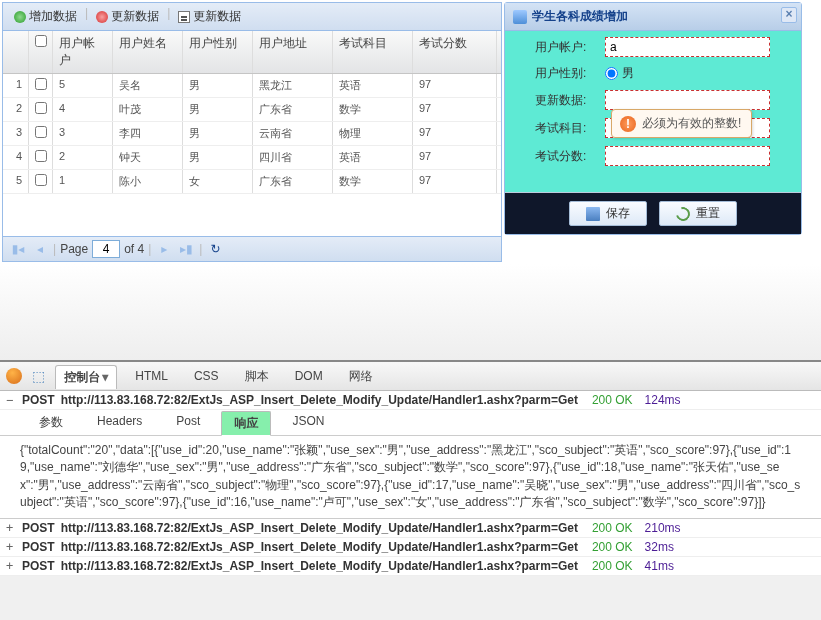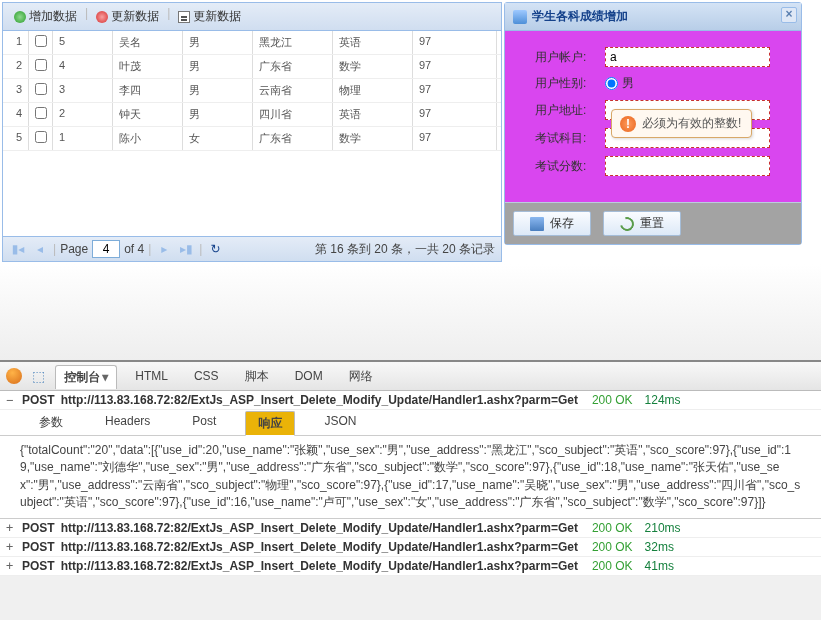--- a/index.html
+++ b/index.html
@@ -30,27 +30,27 @@
 .pager .pbtn { width: 18px; height: 18px; display: inline-flex; align-items: center; justify-content: center; cursor: pointer; color: #99bce8; }
 .pager .active { color: #15428b; }
 .page-input { width: 28px; height: 18px; text-align: center; border: 1px solid #7eadd9; }
 .pager .status { margin-left: auto; color: #444; }
 
 
 .form-win { position: absolute; left: 504px; top: 2px; width: 298px; border: 1px solid #99bce8; background: #dfe8f6; border-radius: 3px; }
 .fw-title { background: linear-gradient(#d4e3f5, #b8cee8); padding: 5px 8px; display: flex; align-items: center; gap: 5px; color: #15428b; font-weight: bold; border-bottom: 1px solid #99bce8; position: relative; }
 .fw-close { position: absolute; right: 4px; top: 4px; width: 16px; height: 16px; border: 1px solid #99bce8; background: #dfe8f6; text-align: center; line-height: 12px; color: #5a7fb0; cursor: pointer; border-radius: 2px; }
 .ic-form { width: 14px; height: 14px; background: linear-gradient(#9ec9ff, #4d8fd8); border-radius: 2px; }
-.fw-body { padding: 16px 14px 18px 30px; background: #d946ef; }
+.fw-body { padding: 6px 14px 18px 30px; background: #5eead4; }
 .frow { display: flex; align-items: center; margin-bottom: 8px; }
 .flabel { width: 70px; color: #333; }
 .finput { width: 165px; height: 20px; border: 1px solid #a56969; background: #fff; padding: 0 4px; }
 .finput.invalid { border: 1px dashed #c83030; }
 .radio-wrap { display: flex; align-items: center; gap: 4px; color: #333; }
-.fw-footer { background: #a3a3a3; padding: 8px; display: flex; justify-content: flex-start; gap: 12px; border-top: 1px solid #bcd; }
+.fw-footer { background: #0f172a; padding: 8px; display: flex; justify-content: center; gap: 12px; border-top: 1px solid #bcd; }
 .fbtn { background: linear-gradient(#fafcff, #dde9f7); border: 1px solid #a5bdd8; padding: 3px 16px; border-radius: 2px; cursor: pointer; display: flex; align-items: center; gap: 6px; color: #333; }
 .ic-save { width: 14px; height: 14px; background: linear-gradient(#8bb8f0, #4a7fc0); border-radius: 1px; }
 .ic-reset { width: 14px; height: 14px; border: 2px solid #5a9c4a; border-radius: 50%; border-left-color: transparent; transform: rotate(30deg); }
 
 
 .tooltip { position: absolute; left: 611px; top: 109px; background: #fff8f0; border: 1px solid #d8a868; border-radius: 4px; padding: 5px 10px 5px 8px; display: flex; align-items: center; gap: 6px; color: #555; box-shadow: 1px 1px 3px rgba(0,0,0,.15); z-index: 10; }
 .ic-err { width: 16px; height: 16px; border-radius: 50%; background: radial-gradient(#ff9a5a, #e8651e); color: #fff; text-align: center; line-height: 16px; font-weight: bold; }
 
 
 .filler { height: 96px; background: linear-gradient(#fff, #eee); }
@@ -65,25 +65,25 @@
 .fb-clear { width: 14px; height: 14px; border-radius: 50%; border: 2px solid #e8a838; position: relative; }
 .fb-clear::after { content: ""; position: absolute; width: 10px; height: 2px; background: #e8a838; top: 4px; left: 0; transform: rotate(-45deg); }
 .fb-sub span { color: #444; cursor: pointer; }
 
 .fb-reqs { background: #fff; }
 .req { display: flex; align-items: center; padding: 2px 6px; border-bottom: 1px solid #eee; gap: 6px; }
 .toggle { width: 10px; color: #666; font-family: monospace; }
 .req .method { font-weight: bold; color: #333; }
 .req .url { font-weight: bold; color: #333; }
 .req .stat { color: #34a034; margin-left: 8px; }
-.req .time { color: #15803d; margin-left: 6px; }
-
-.req-sub { display: flex; gap: 16px; border-bottom: 1px solid #ccc; padding-left: 26px; background: #fff; }
+.req .time { color: #4c1d95; margin-left: 6px; }
+
+.req-sub { display: flex; gap: 8px; border-bottom: 1px solid #ccc; padding-left: 26px; background: #fff; }
 .req-sub .st { padding: 3px 12px; color: #444; cursor: pointer; border: 1px solid transparent; }
-.req-sub .st.on { border: 1px solid #bbb; border-bottom-color: #fff; background: #eab308; border-radius: 2px 2px 0 0; position: relative; top: 1px; font-weight: bold; }
+.req-sub .st.on { border: 1px solid #bbb; border-bottom-color: #fff; background: #86efac; border-radius: 2px 2px 0 0; position: relative; top: 1px; font-weight: bold; }
 .resp { background: #fff; padding: 6px 20px; color: #444; line-height: 1.45; word-break: break-all; border-bottom: 1px solid #ccc; }
 
 input[type=checkbox]{ width:12px; height:12px; }
 </style>
 </head>
 <body>
 
 <div class="top-area">
   <div class="grid-panel">
     <div class="toolbar">
@@ -95,20 +95,30 @@
       <button class="tbtn">
           <span class="ic ic-del"></span>
           <span>更新数据</span>
         </button>
       <span style="color:#bbb">|</span>
       <button class="tbtn">
           <span class="ic-upd"></span>
           <span>更新数据</span>
         </button>
     </div>
+    <div class="grid-head">
+      <div class="gh rn"></div>
+      <div class="gh cb"><input type="checkbox" style=""></div>
+      <div class="gh c1">用户帐户</div>
+      <div class="gh c2">用户姓名</div>
+      <div class="gh c3">用户性别</div>
+      <div class="gh c4">用户地址</div>
+      <div class="gh c5">考试科目</div>
+      <div class="gh c6">考试分数</div>
+    </div>
     <div class="grid-body" id="grid-body">
         <div class="grid-row">
           <div class="gc rn">1</div>
           <div class="gc cb"><input type="checkbox" style=""></div>
           <div class="gc c1">5</div>
           <div class="gc c2">吴名</div>
           <div class="gc c3">男</div>
           <div class="gc c4">黑龙江</div>
           <div class="gc c5">英语</div>
           <div class="gc c6">97</div>
@@ -159,21 +169,20 @@
       <span class="pbtn">◂</span>
       <span style="color:#bbb">|</span>
       <span>Page</span>
       <input class="page-input" value="4" style="">
       <span>of 4</span>
       <span style="color:#bbb">|</span>
       <span class="pbtn">▸</span>
       <span class="pbtn">▸▮</span>
       <span style="color:#bbb">|</span>
       <span class="pbtn active">↻</span>
-      <span class="status">第 16 条到 20 条，一共 20 条记录</span>
     </div>
   </div>
 </div>
 
 <div class="form-win">
   <div class="fw-title">
     <span class="ic-form"></span>
     <span>学生各科成绩增加</span>
     <span class="fw-close">×</span>
   </div>
@@ -183,21 +192,21 @@
         <input class="finput invalid" value="a" style="">
       </div>
     <div class="frow">
         <span class="flabel">用户性别:</span>
         <span class="radio-wrap">
           <input type="radio" checked="" style="">
           <span>男</span>
         </span>
       </div>
     <div class="frow">
-        <span class="flabel">用户地址:</span>
+        <span class="flabel">更新数据:</span>
         <input class="finput invalid" style="">
       </div>
     <div class="frow">
         <span class="flabel">考试科目:</span>
         <input class="finput invalid" style="">
       </div>
     <div class="frow">
         <span class="flabel">考试分数:</span>
         <input class="finput invalid" style="">
       </div>

